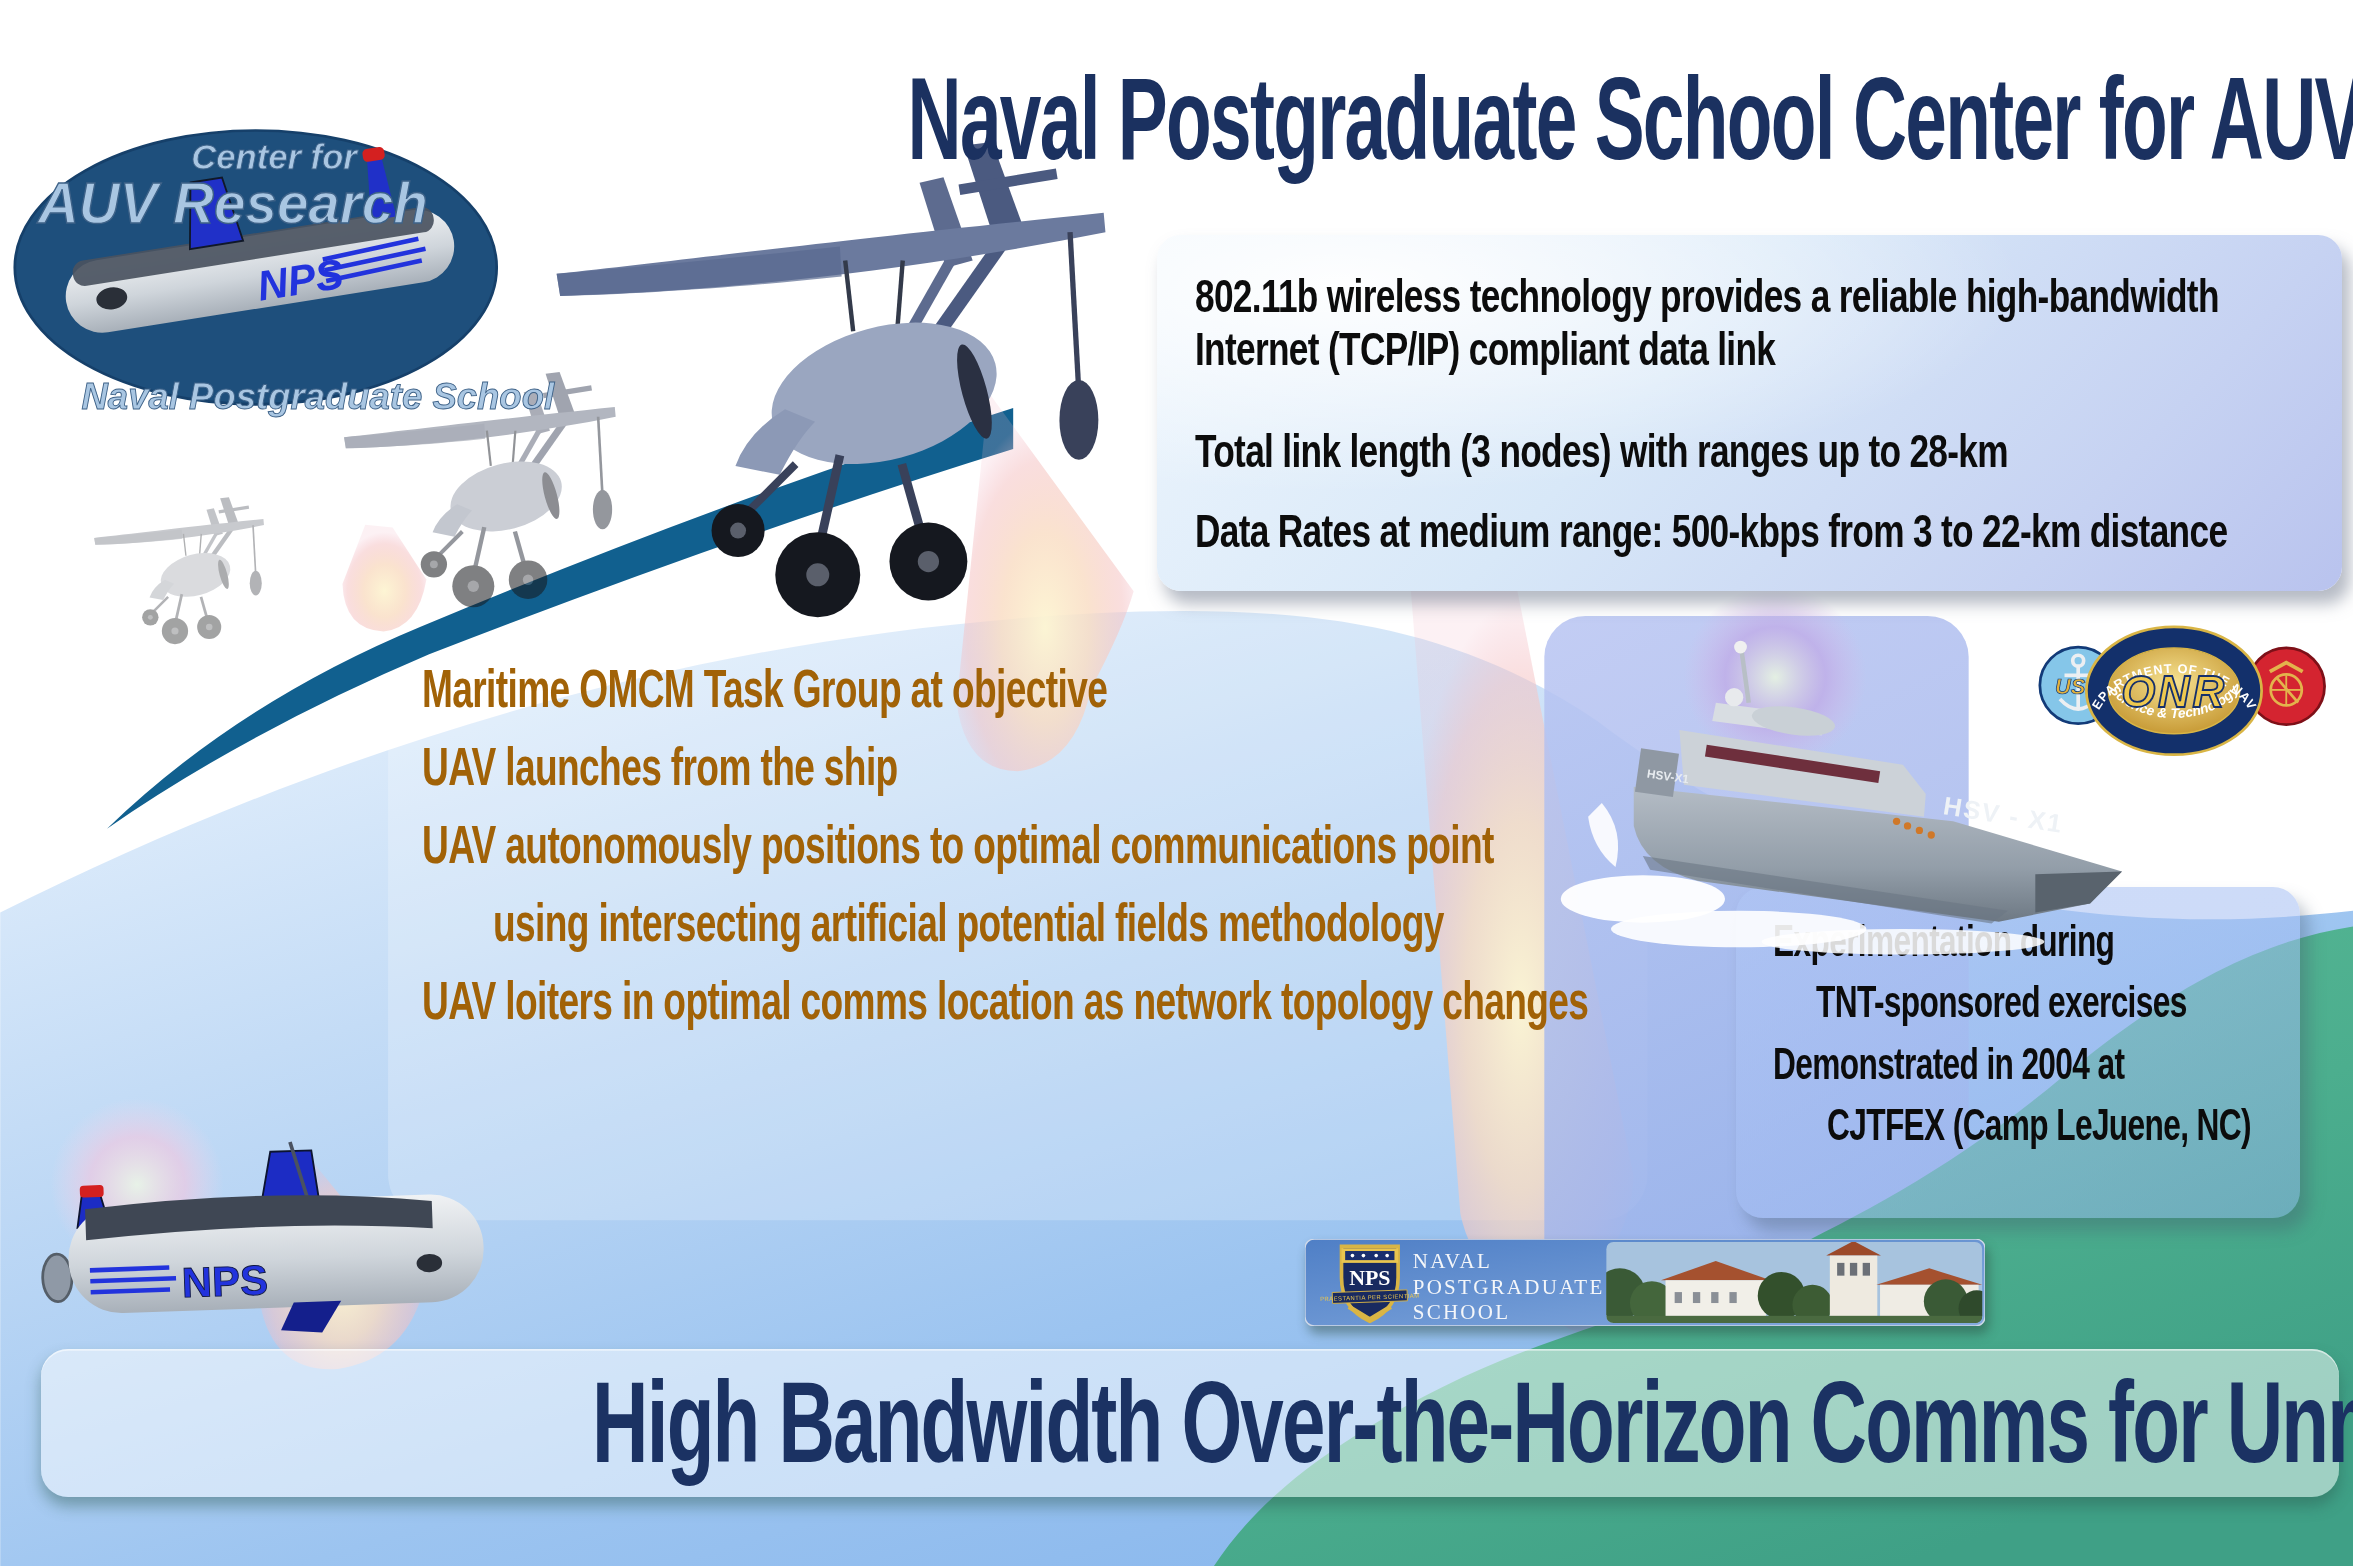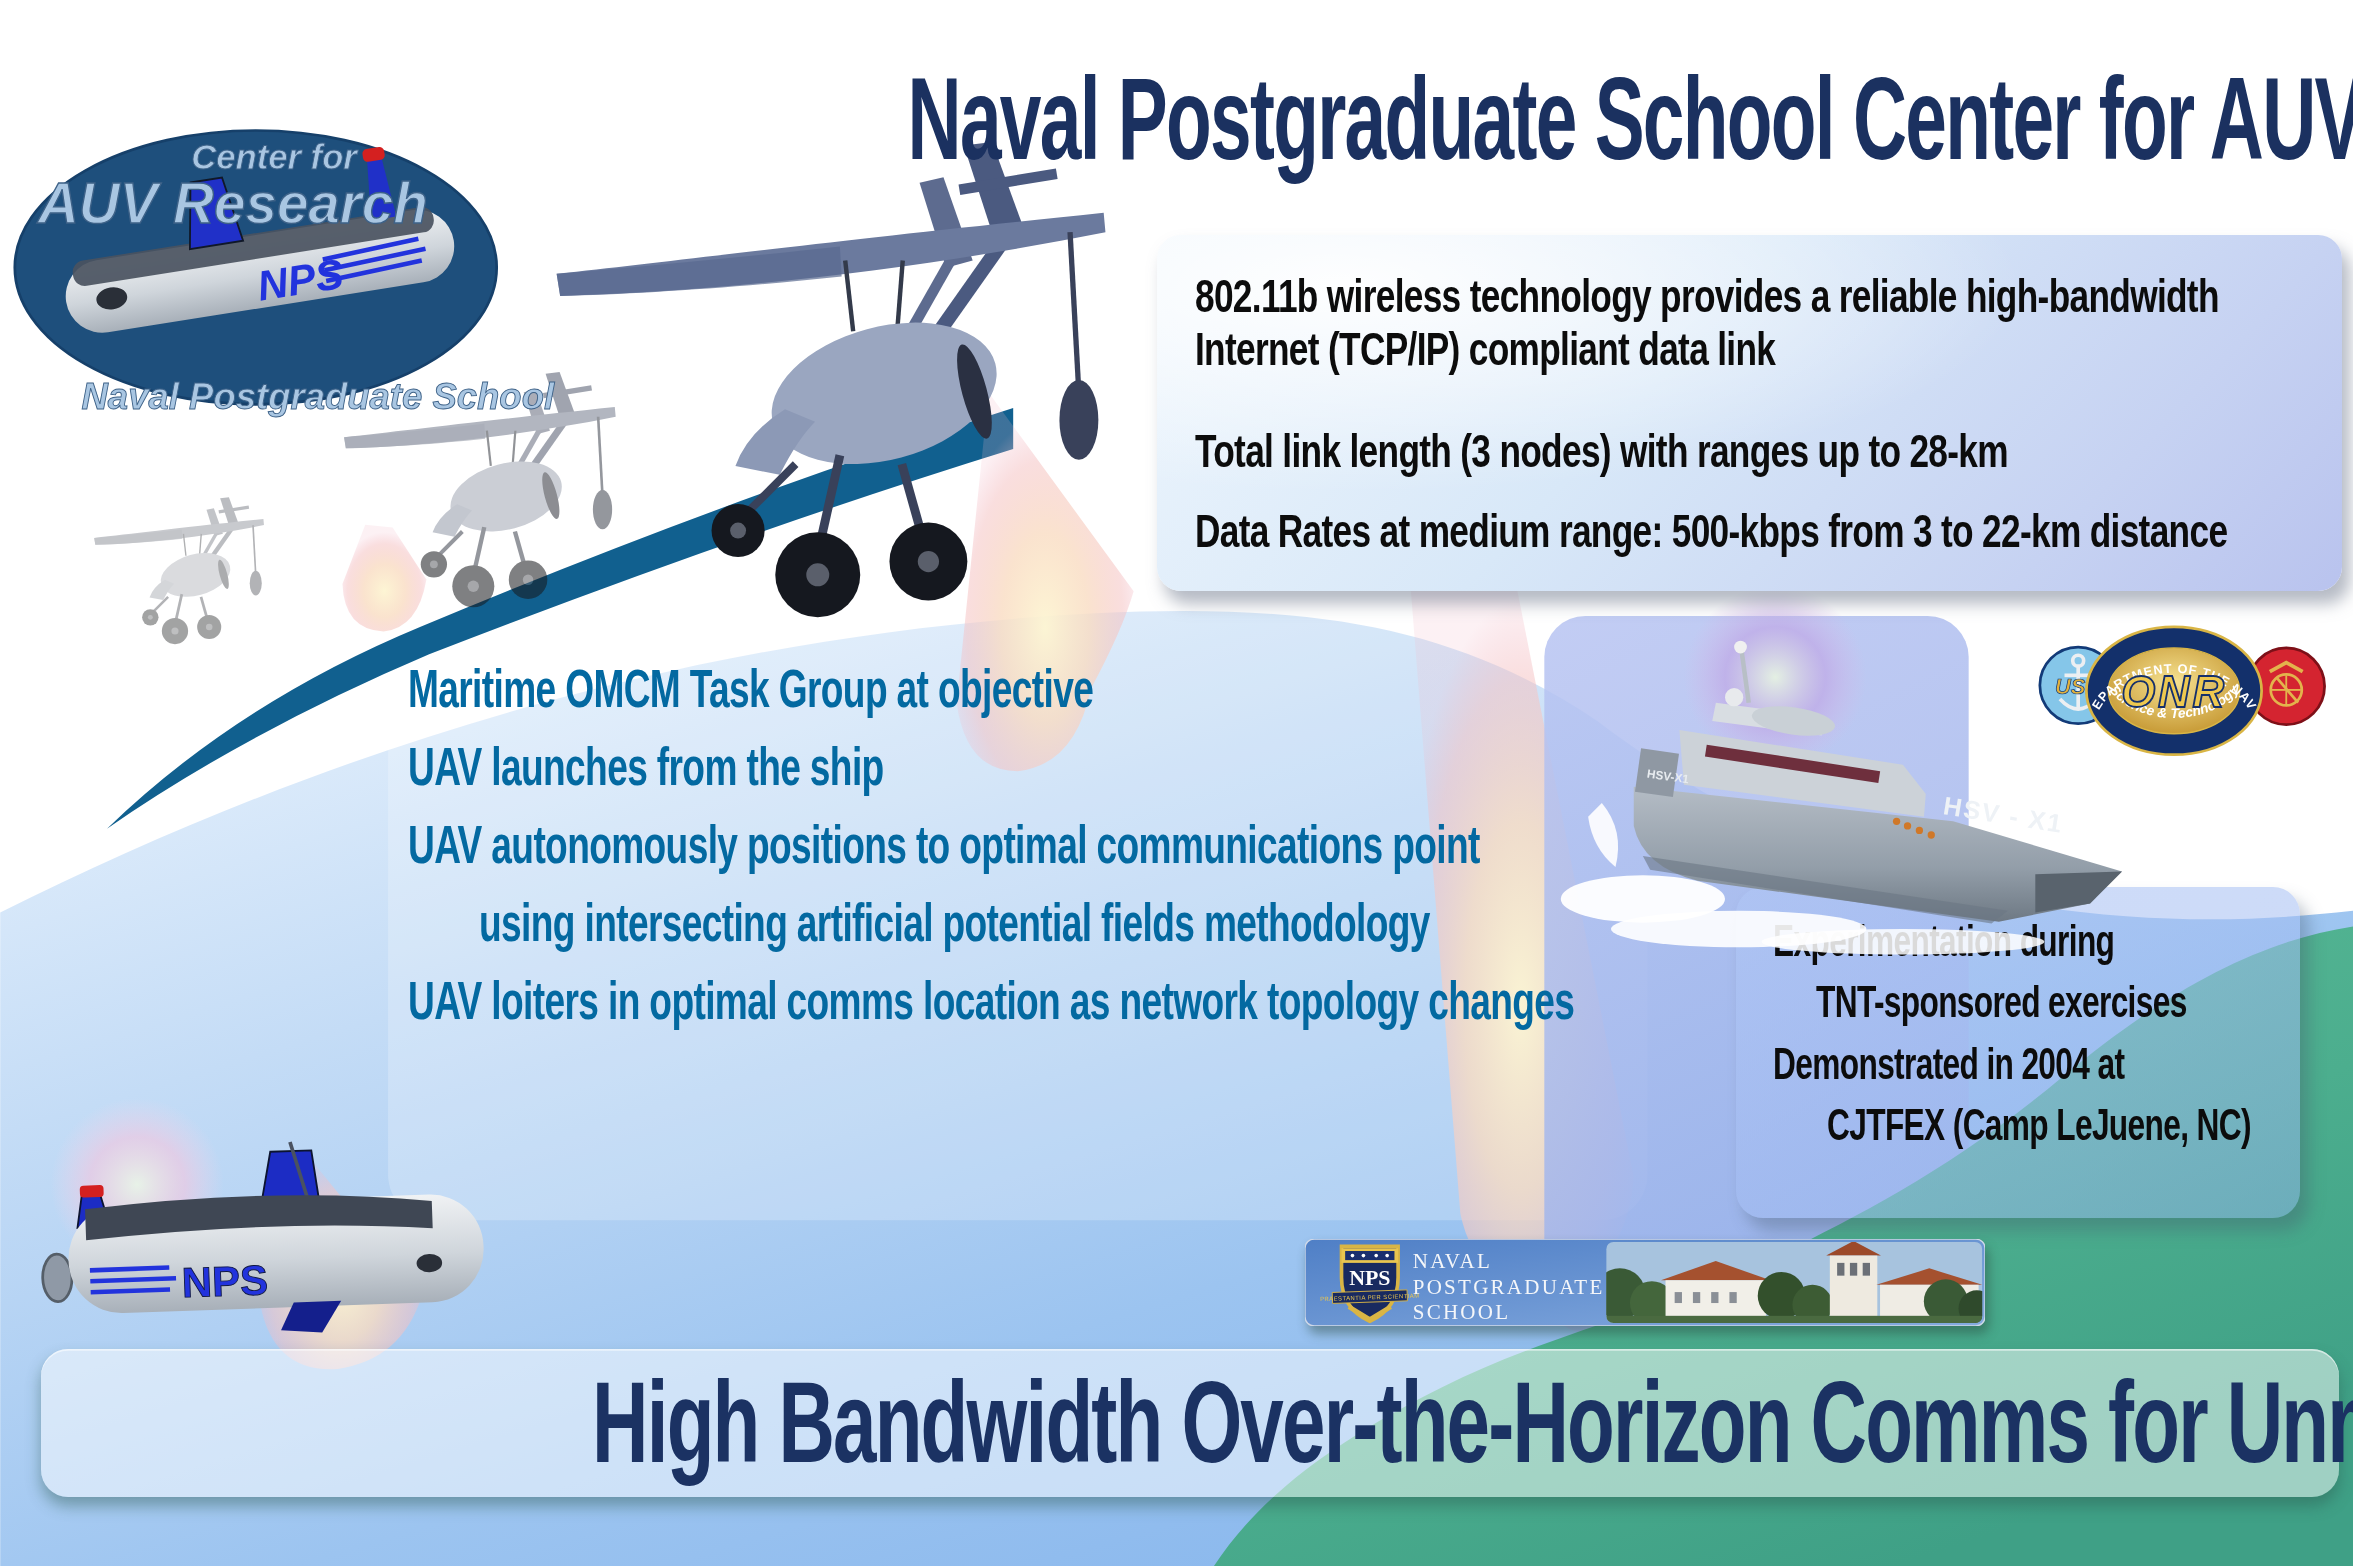--- a/index.html
+++ b/index.html
@@ -15,21 +15,21 @@
   .top-title{left:402px;top:51px;width:1952px;text-align:center;color:#1b3160;
     font-size:117px;font-weight:bold;letter-spacing:-2.7px;}
   
   .info-box{left:1157px;top:235px;width:1185px;height:356px;border-radius:24px;
     background:radial-gradient(ellipse at 16% 14%, rgba(255,255,255,.95), rgba(255,255,255,0) 48%),
                linear-gradient(133deg,#eef6fd 0%,#d8e8f8 42%,#c6d2f2 78%,#b9c3ee 100%);
     box-shadow:7.3px 12.8px 16.4px rgba(110,120,140,.5);}
   .info-line{position:absolute;left:38px;color:#0c0c0c;font-size:47px;font-weight:bold;letter-spacing:-0.9px;}
   .il1{top:33px;} .il2{top:86px;} .il3{top:188px;} .il4{top:268px;}
   
-  .mission{left:408px;top:650px;width:1323px;color:#0369a1;font-size:53px;font-weight:bold;letter-spacing:-0.9px;}
+  .mission{left:422px;top:650px;width:1323px;color:#a16207;font-size:53px;font-weight:bold;letter-spacing:-0.9px;}
   .mission .m-line{height:78px;line-height:78px;white-space:nowrap;}
   .mission .indent{padding-left:71px;}
   
   .exp-box{left:1736px;top:887px;width:564px;height:331px;border-radius:27px;
     background:linear-gradient(150deg,rgba(176,198,245,.62),rgba(148,178,238,.48));
     box-shadow:9px 12.8px 16.4px rgba(70,90,110,.35);}
   .exp-line{position:absolute;color:#0c0c0c;font-size:44px;font-weight:bold;letter-spacing:-0.9px;}
   .el1{left:37px;top:29px;} .el2{left:80px;top:90px;} .el3{left:37px;top:152px;} .el4{left:91px;top:213px;}
   
   .band{left:41px;top:1349px;width:2298px;height:148px;border-radius:27px;

